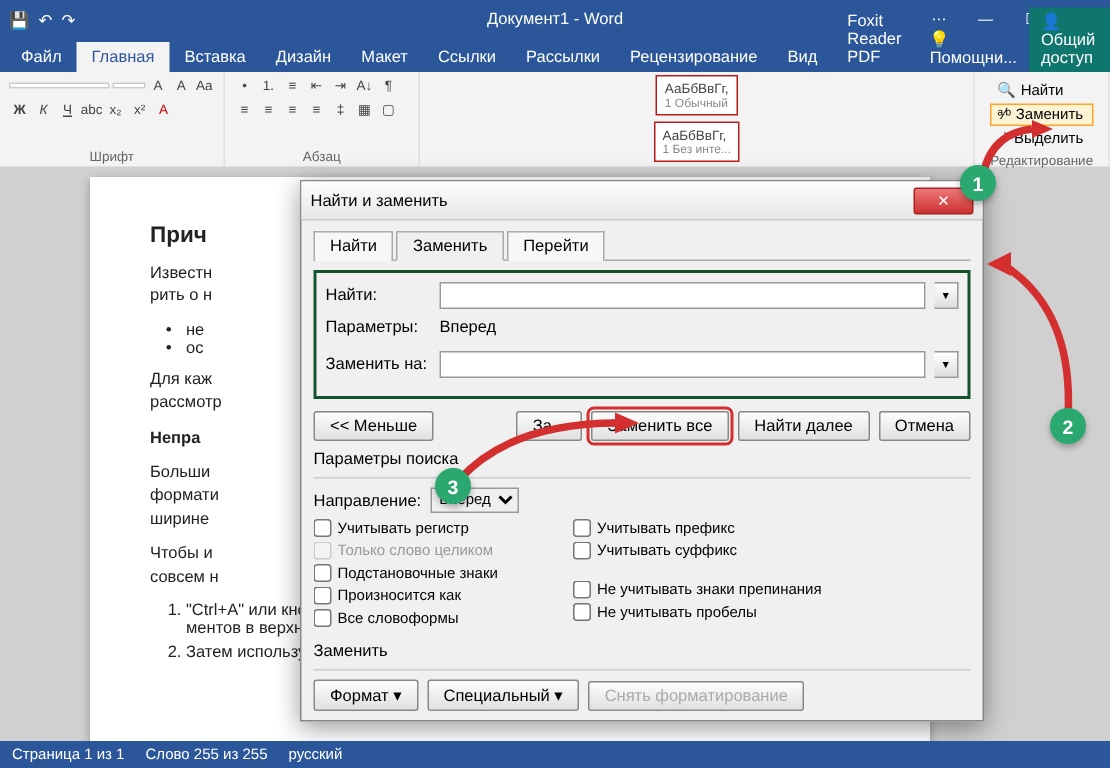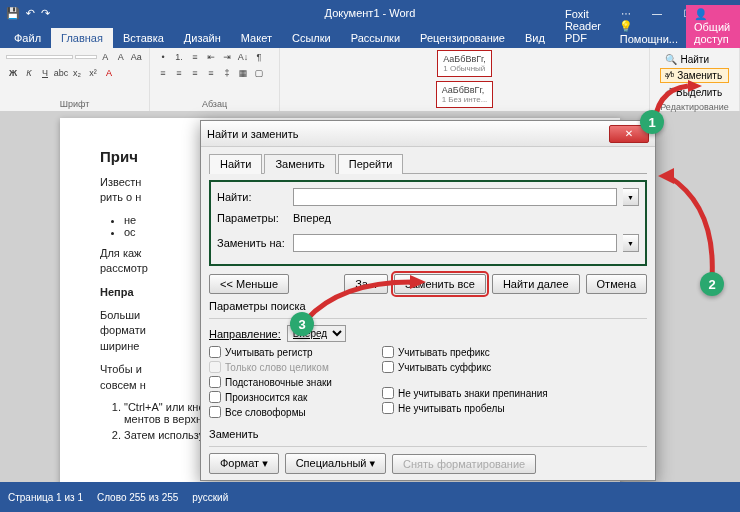--- a/index.html
+++ b/index.html
@@ -11,21 +11,21 @@
 .titlebar .center { position: absolute; left: 50%; transform: translateX(-50%); }
 .titlebar .right { display: flex; gap: 1px; }
 .winbtn { width: 30px; height: 20px; display: flex; align-items: center; justify-content: center; color: #fff; font-size: 10px; }
 
 
 .menutabs { height: 22px; background: #2b579a; display: flex; align-items: flex-end; padding-left: 4px; }
 .menutab { padding: 4px 10px; color: #fff; font-size: 11px; cursor: pointer; }
 .menutab.active { background: #f3f3f3; color: #2b579a; }
 .menutabs .spacer { flex: 1; }
 .menutabs .rt { padding: 3px 8px; color: #fff; font-size: 11px; }
-.shared { background: #ec4899; padding: 3px 8px; }
+.shared { background: #0f766e; padding: 3px 8px; }
 
 
 .ribbon { height: 64px; background: #f3f3f3; border-bottom: 1px solid #d0d0d0; display: flex; }
 .rgroup { border-right: 1px solid #e0e0e0; padding: 2px 6px; display: flex; flex-direction: column; justify-content: space-between; }
 .rgroup .label { text-align: center; font-size: 9px; color: #666; }
 .rcontent { flex: 1; display: flex; flex-direction: column; gap: 2px; font-size: 10px; color: #444; }
 .paste { display: flex; flex-direction: column; align-items: center; gap: 2px; }
 .paste-icon { width: 24px; height: 26px; background: linear-gradient(#fff,#e8e8e8); border: 1px solid #ccc; border-radius: 2px; }
 .fontrow { display: flex; gap: 2px; align-items: center; font-size: 10px; }
 .fontsel { border: 1px solid #ccc; background: #fff; padding: 1px 4px; font-size: 10px; }
@@ -62,28 +62,28 @@
 .btnrow { display: flex; gap: 6px; margin-bottom: 6px; align-items: center; }
 .dbtn { padding: 3px 10px; border: 1px solid #888; background: linear-gradient(#fdfdfd,#e0e0e0); border-radius: 2px; font-size: 11px; cursor: pointer; }
 .dbtn.redhl { outline: 2px solid #d32f2f; outline-offset: 1px; }
 .btnrow .sp { flex: 1; }
 .params-title { font-size: 11px; margin-bottom: 4px; }
 .paramgrid { display: flex; gap: 50px; margin-bottom: 10px; }
 .paramcol { display: flex; flex-direction: column; gap: 3px; }
 .chk { display: flex; align-items: flex-end; gap: 4px; font-size: 10px; }
 .chk input { width: 12px; height: 12px; }
 .chk.dis { color: #999; }
-.dirrow { display: flex; align-items: center; gap: 6px; margin-bottom: 4px; text-decoration: underline; }
+.dirrow { display: flex; align-items: center; gap: 6px; margin-bottom: 4px; }
 .dirrow select { border: 1px solid #999; font-size: 10px; padding: 1px; }
 .sep { height: 1px; background: #ccc; margin: 6px 0; }
 .bottomrow { display: flex; gap: 6px; align-items: center; }
 .bottomrow .dbtn.dis { color: #aaa; }
 
 
-.statusbar { position: absolute; bottom: 0; left: 0; right: 0; height: 30px; background: #2b579a; color: #fff; font-size: 10px; display: flex; align-items: center; padding: 0 8px; gap: 14px; }
+.statusbar { position: absolute; bottom: 0; left: 0; right: 0; height: 18px; background: #2b579a; color: #fff; font-size: 10px; display: flex; align-items: center; padding: 0 8px; gap: 14px; }
 
 
 .callout { position: absolute; width: 24px; height: 24px; border-radius: 50%; background: #2aa86f; color: #fff; display: flex; align-items: center; justify-content: center; font-size: 13px; font-weight: bold; box-shadow: 0 2px 4px rgba(0,0,0,.3); z-index: 20; }
 .arrow { position: absolute; z-index: 15; pointer-events:none; }
 .arrow svg path { stroke: #d32f2f; stroke-width: 5; fill: none; }
 .arrow svg polygon { fill: #d32f2f; }
 </style>
 </head>
 <body>
 

